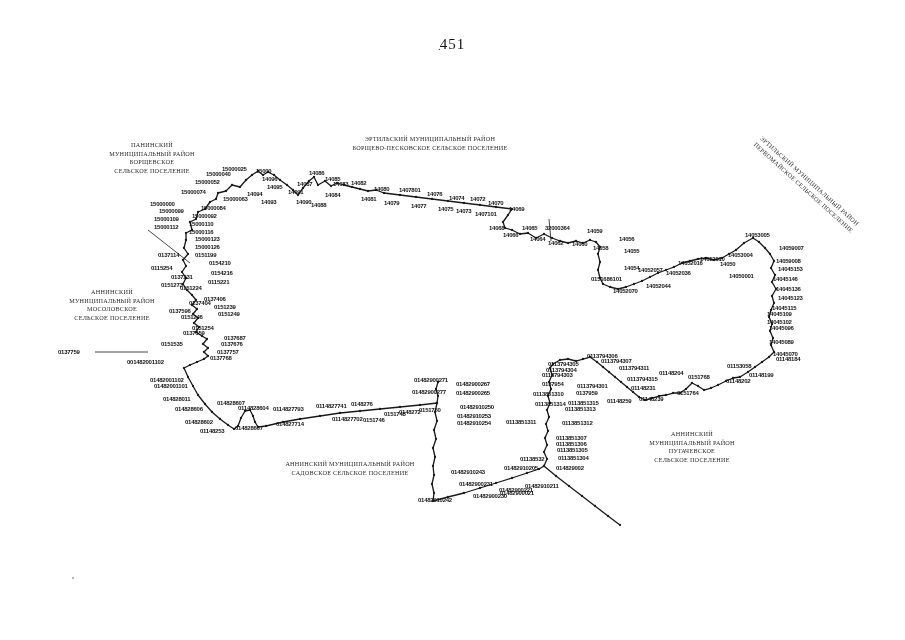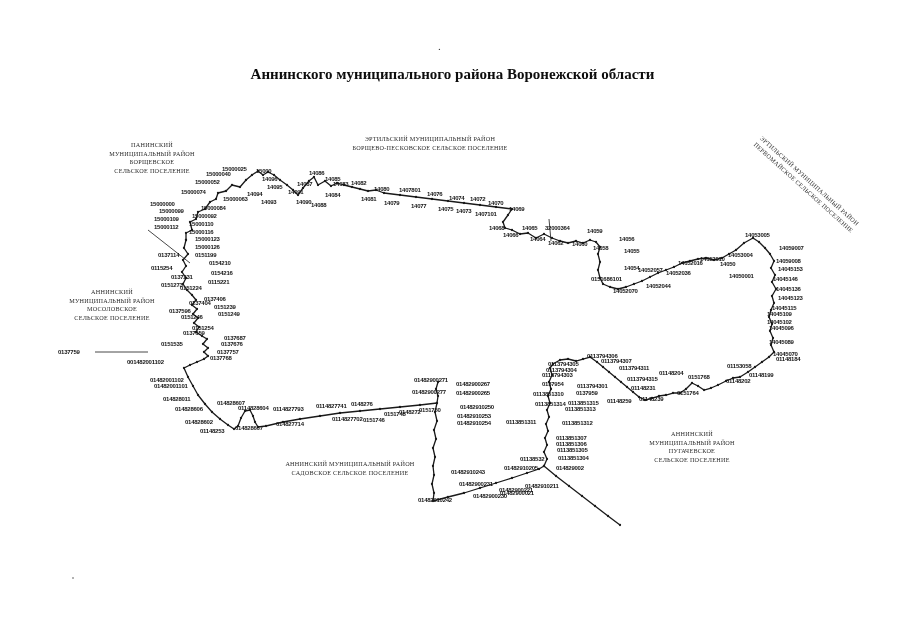--- a/index.html
+++ b/index.html
@@ -18,22 +18,22 @@
   .region{position:absolute;font-family:"Liberation Serif",serif;font-size:6.2px;
       letter-spacing:0.25px;color:#2a2a2a;text-align:center;line-height:1.4;
       white-space:nowrap;transform-origin:center top;}
   .speck{position:absolute;left:72px;top:577px;width:2px;height:2px;background:#999;border-radius:50%;}
 </style>
 </head>
 <body>
 
 <div class="page">
   <span class="pre-dot">.</span>
+  <div class="pagenum-row">451</div>
   <div class="title">
-    <div>Аннинского муниципального района Воронежской области</div>
   </div>
   <div class="map">
     <svg class="bnd" width="905" height="640">
         <polyline points="186,240 184,248 188,254 183,260 186,266 182,272 186,278 183,284 187,290 192,295 196,300 192,305 197,309 193,314 198,318 194,323 199,327 196,332 202,336 207,339 203,344 208,348 204,352 208,356 204,359 197,362 190,365 184,368 188,377 193,386 198,395 205,404 212,412 220,419 228,425 234,429 238,426 241,418 245,411 250,410 253,416 255,422 258,427 266,426 283,422 300,419 320,416 340,413 360,411 380,409 400,407 420,405 437,403 435,412 437,421 434,430 436,439 433,448 435,457 433,466 434,475 432,484 434,493 433,501 448,497 464,493 480,488 496,483 512,478 527,473 539,469 544,466 547,459 544,452 547,445 545,438 548,431 546,424 549,417 547,410 550,403 548,396 551,389 549,382 552,375 550,368 553,364 560,360 568,359 576,361 583,359 590,357 597,362 603,367 609,372 615,377 621,382 627,387 633,392 639,397 645,400 652,398 659,396 666,395 673,393 680,393 686,389 692,383 698,386 704,390 711,388 718,385 726,381 733,378 740,377 748,372 755,367 762,362 769,357 774,352 771,345 773,338 770,331 772,324 769,317 771,310 774,303 772,296 776,289 772,282 775,275 771,268 774,261 770,254 765,248 759,242 753,238 744,243 736,250 729,254 722,258 714,260 706,258 698,259 690,261 682,263 674,267 666,270 658,273 650,277 642,281 634,284 626,287 618,289 610,287 603,284 600,278 598,270 600,262 598,254 600,247 596,242 590,240 583,243 576,241 568,243 560,241 552,238 544,234 536,238 528,233 520,234 512,230 505,228 503,222 508,215 512,209 496,207 480,205 464,203 448,201 432,199 416,197 400,195 384,193 376,190 368,191 360,189 352,187 344,185 337,183 331,186 325,181 318,185 314,177 309,181 303,188 298,195 293,190 287,185 280,180 274,175 268,172 263,175 258,171 252,175 246,180 240,187 232,185 226,191 218,193 216,199 210,202 205,209 198,212 196,219 190,222 192,230 186,233 186,240" fill="none" stroke="#1a1a1a" stroke-width="1.3" stroke-linejoin="round"></polyline>
         <circle cx="186" cy="240" r="1.15" fill="#1a1a1a"></circle>
         <circle cx="184" cy="248" r="1.15" fill="#1a1a1a"></circle>
         <circle cx="188" cy="254" r="1.15" fill="#1a1a1a"></circle>
         <circle cx="183" cy="260" r="1.15" fill="#1a1a1a"></circle>
         <circle cx="186" cy="266" r="1.15" fill="#1a1a1a"></circle>
         <circle cx="182" cy="272" r="1.15" fill="#1a1a1a"></circle>

